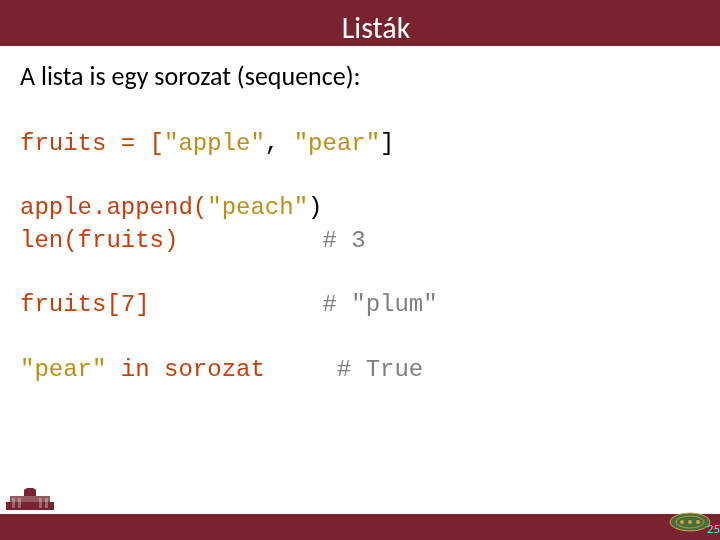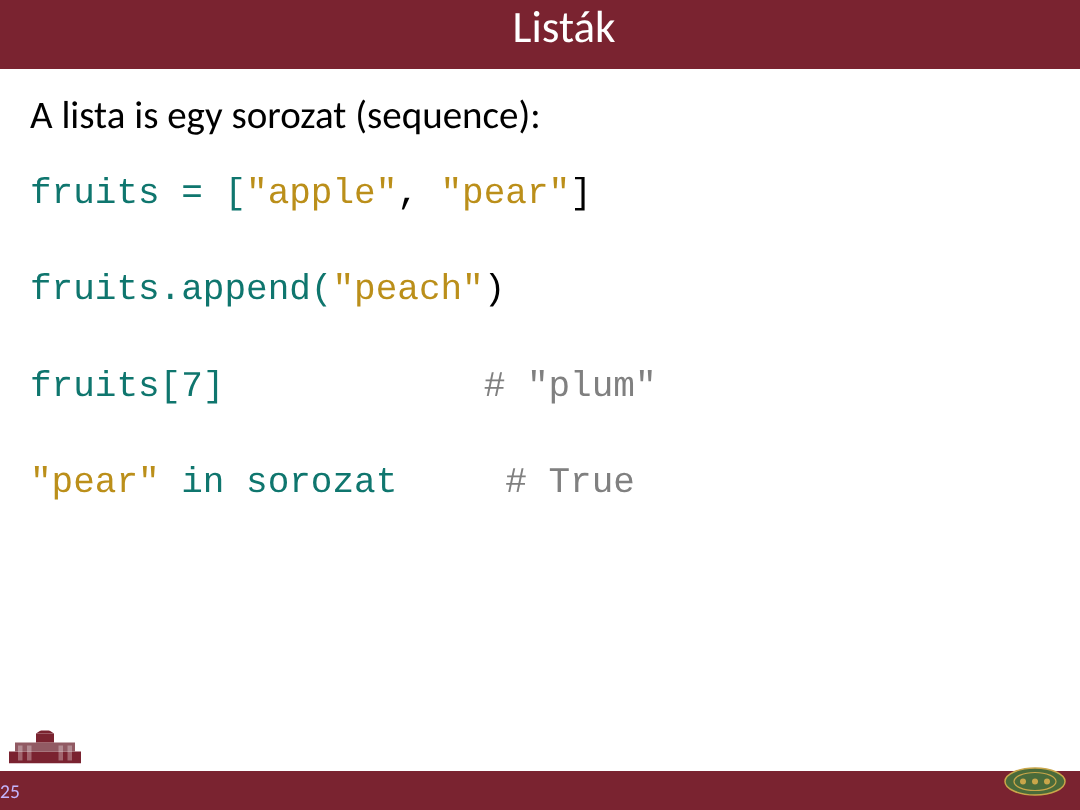--- a/index.html
+++ b/index.html
@@ -1,51 +1,52 @@
 <!DOCTYPE html>
 <html><head>
 <meta charset="utf-8">
 <style>
   * { margin: 0; padding: 0; box-sizing: border-box; }
   html, body { width: 720px; height: 540px; font-family: Calibri, "Segoe UI", Arial, sans-serif; background: #fff; overflow: hidden; }
   .slide { width: 720px; height: 540px; position: relative; }
-  .title-bar { background: #7a2330; height: 46px; display: flex; align-items: flex-start; justify-content: center; padding-left: 32px; }
+  .title-bar { background: #7a2330; height: 46px; display: flex; align-items: flex-end; justify-content: center; padding-left: 32px; }
   .title-bar h1 { color: #fff; font-weight: 400; font-size: 30px; }
   .content { padding: 14px 20px 0 20px; }
-  .intro { font-size: 26px; color: #000; margin-bottom: 22px; font-weight: 400; }
+  .intro { font-size: 26px; color: #000; margin-bottom: 36px; font-weight: 400; }
   .code-area { font-family: Consolas, "Courier New", monospace; font-size: 24px; line-height: 1.35; }
   .code-line { white-space: pre; }
   .blank { height: 32px; }
-  .kw-black { color: #0f766e; }
+  .kw-black { color: #c2410c; }
   .str { color: #bb8f1a; }
   .punct { color: #000; }
   .comment { color: #808080; }
   .footer { position: absolute; bottom: 0; left: 0; width: 100%; height: 26px; background: #7a2330; display: flex; align-items: center; }
   .footer-right { position: absolute; right: 8px; bottom: 4px; }
-  .page-num { position: absolute; width: 100%; text-align: left; bottom: 4px; color: #c4b5fd; font-size: 13px; margin-top: 15px; }
+  .page-num { position: absolute; width: 100%; text-align: right; bottom: 4px; color: #5eead4; font-size: 13px; margin-top: 15px; }
   .bldg-icon { width: 48px; height: 22px; }
   .badge-icon { width: 44px; height: 20px; }
   .overlay-logo { position: absolute; left: 6px; bottom: 26px; }
 </style>
 </head>
 <body>
 
 <div class="slide">
 
   <div class="title-bar">
     <h1>Listák</h1>
   </div>
 
   <div class="content">
     <p class="intro">A lista is egy sorozat (sequence):</p>
 
     <div class="code-area">
       <div class="code-line"><span class="kw-black">fruits = [</span><span class="str">"apple"</span><span class="punct">, </span><span class="str">"pear"</span><span class="punct">]</span></div>
       <div class="blank"></div>
-      <div class="code-line"><span class="kw-black">fruits.append(</span><span class="str">"peach"</span><span class="punct">)</span></div>
+      <div class="code-line"><span class="kw-black">apple.append(</span><span class="str">"peach"</span><span class="punct">)</span></div>
+      <div class="code-line"><span class="kw-black">len(fruits)          </span><span class="comment"># 3</span></div>
       <div class="blank"></div>
       <div class="code-line"><span class="kw-black">fruits[7]            </span><span class="comment"># "plum"</span></div>
       <div class="blank"></div>
       <div class="code-line"><span class="str">"pear"</span><span class="kw-black"> in sorozat     </span><span class="comment"># True</span></div>
     </div>
   </div>
 
   <div class="overlay-logo">
     <svg class="bldg-icon" viewBox="0 0 48 22">
       <rect x="0" y="14" width="48" height="8" fill="#7a2330"></rect>

